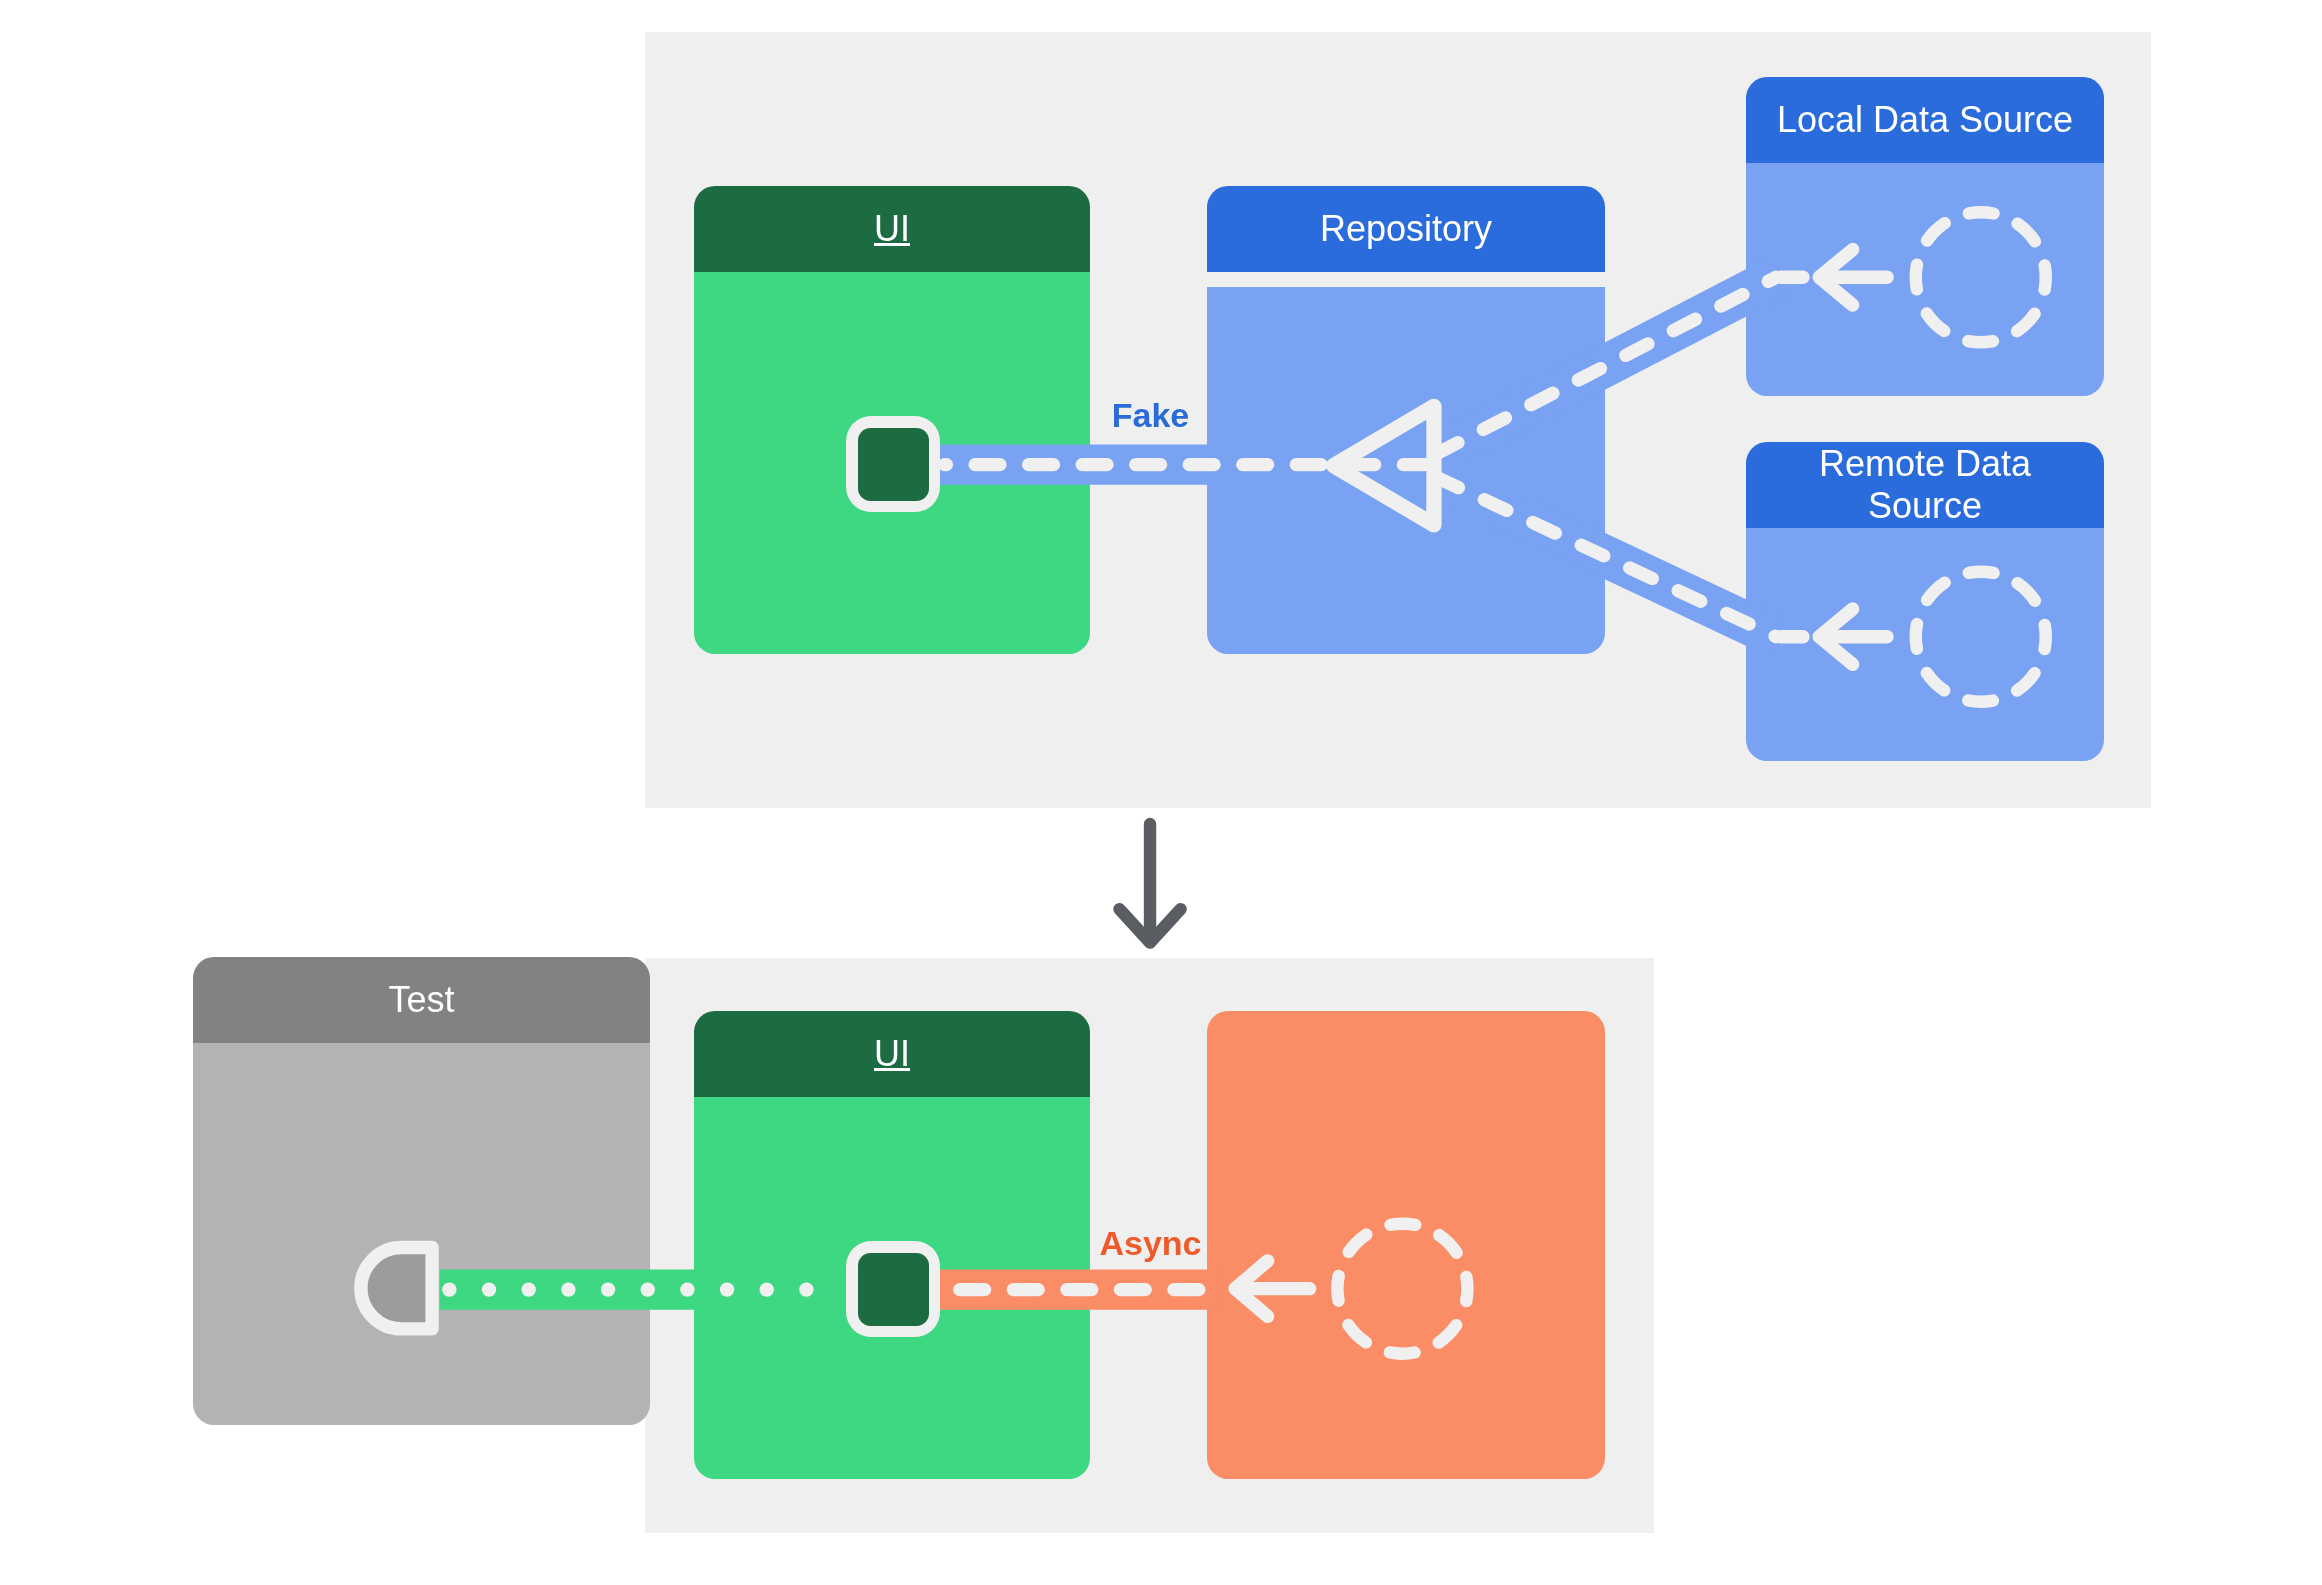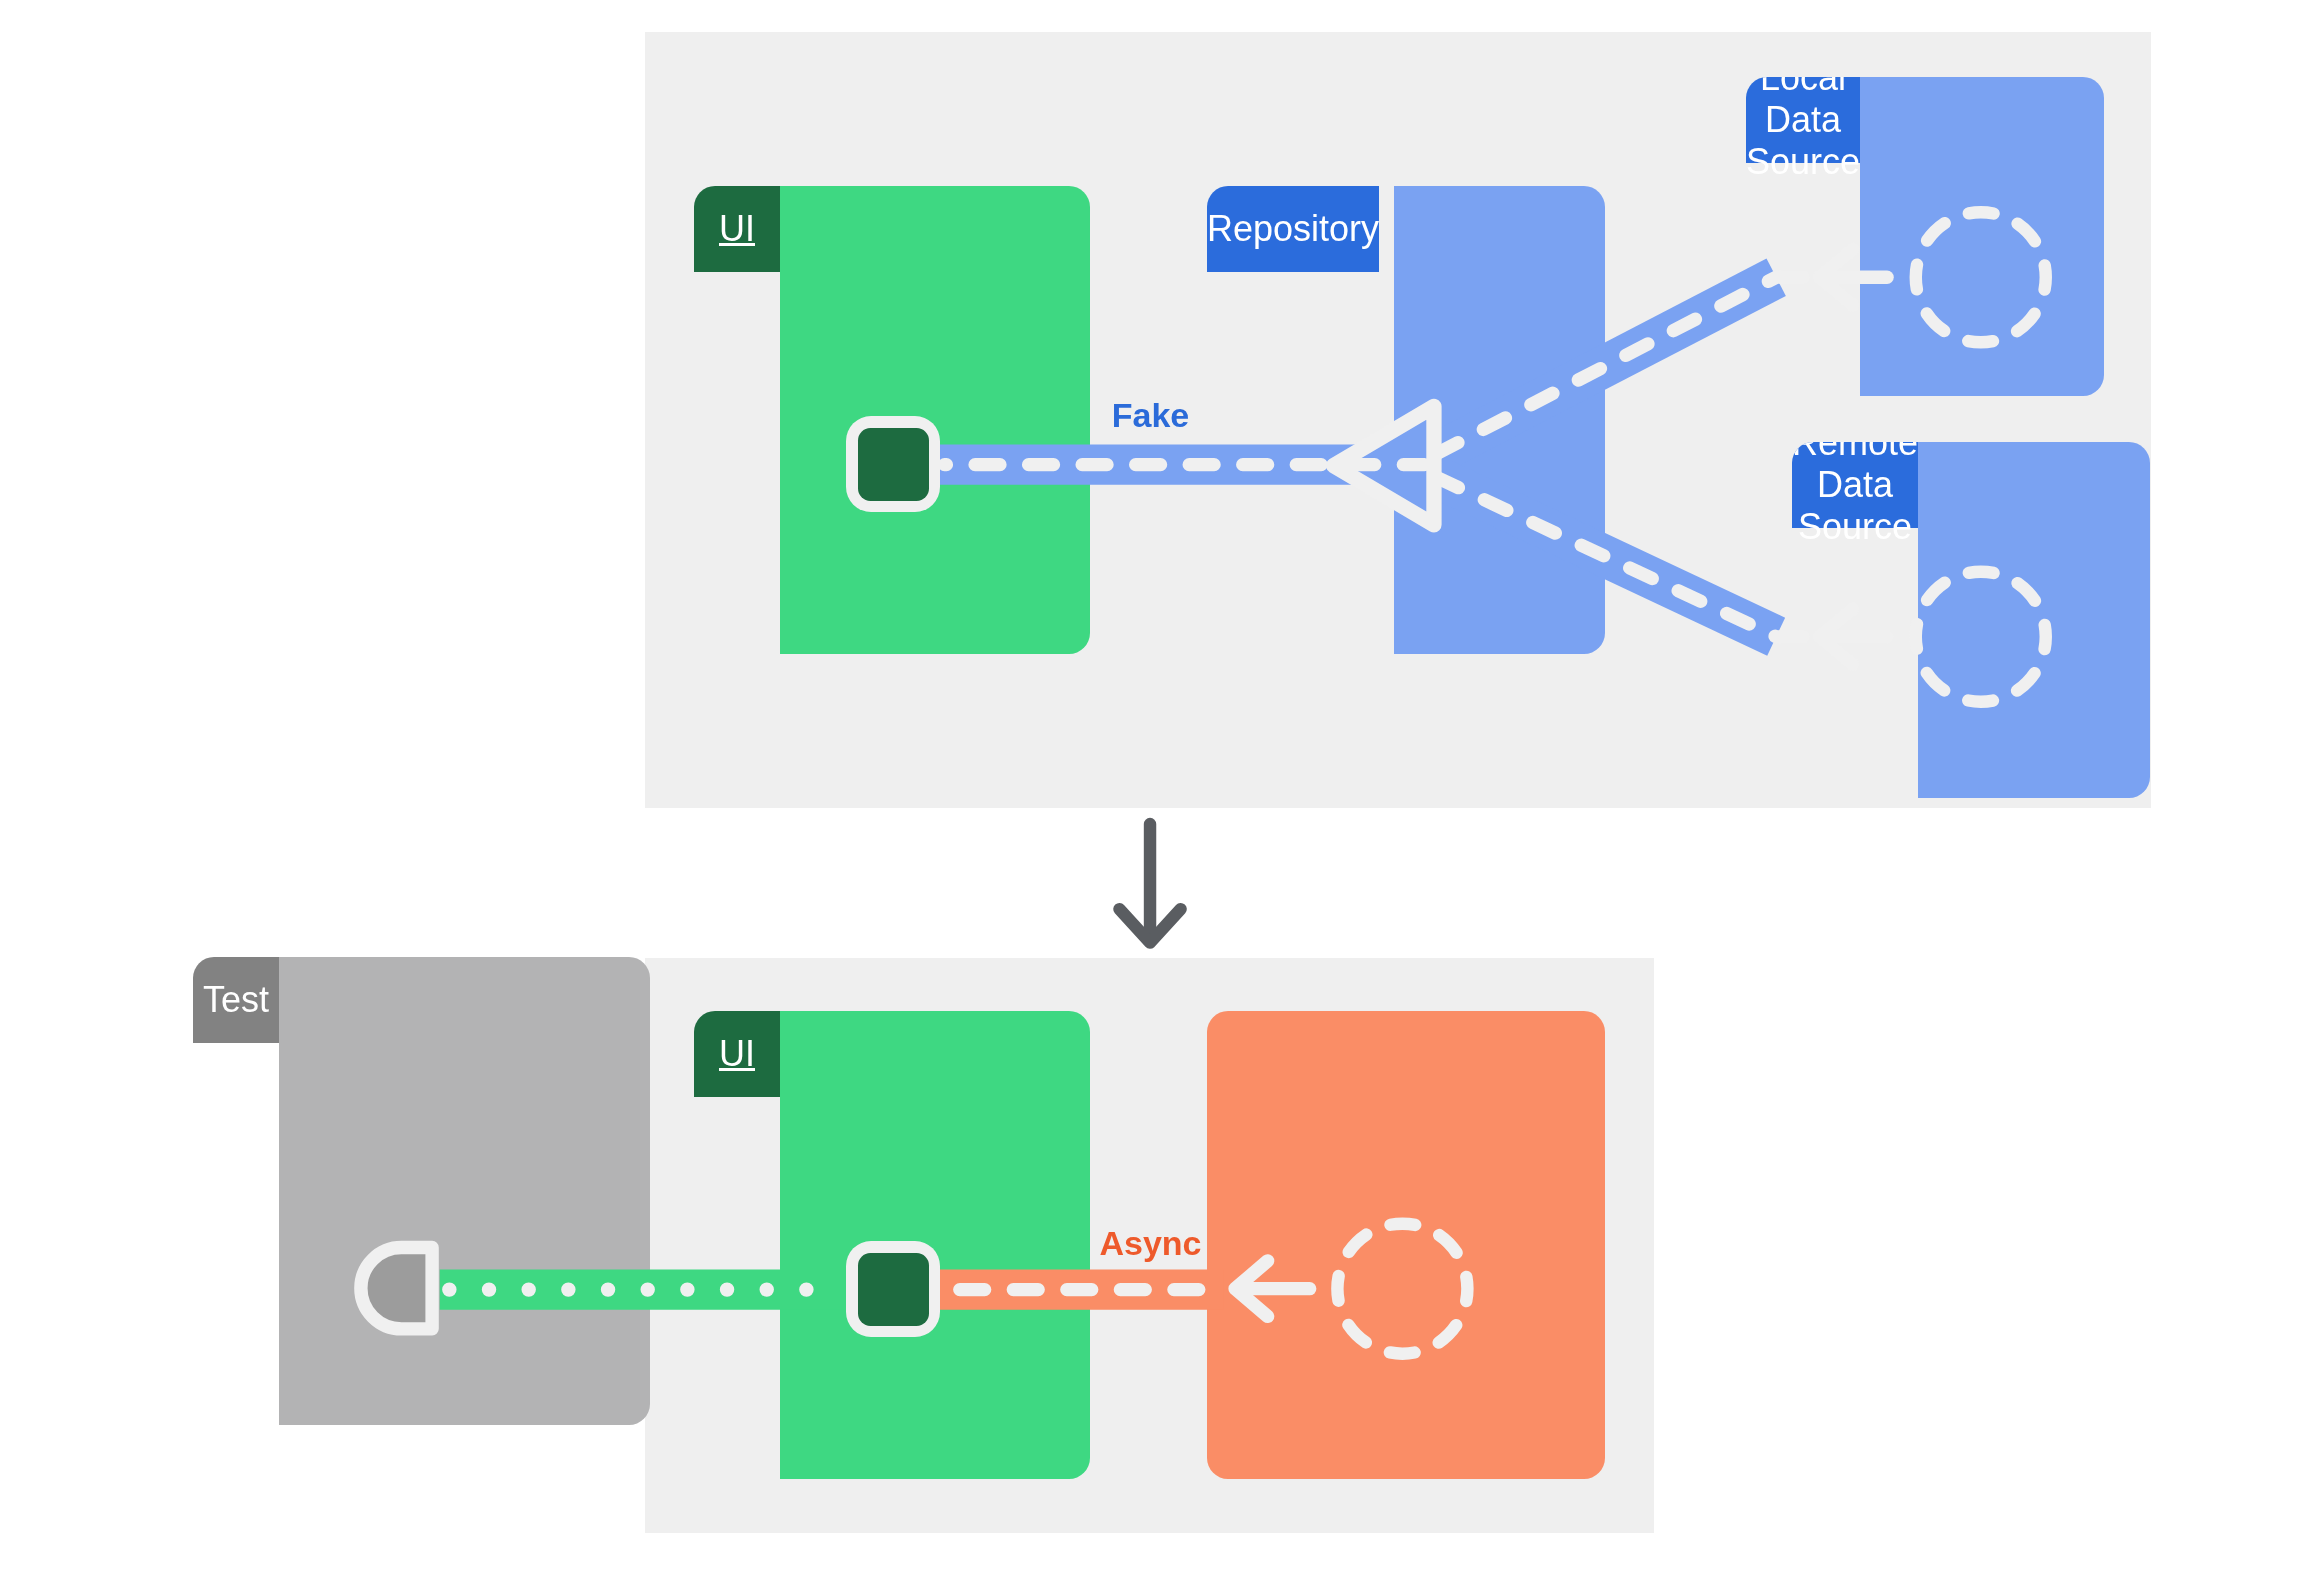--- a/index.html
+++ b/index.html
@@ -38,40 +38,40 @@
   }
   .panel.top    { left: 645px; top: 32px;   width: 1506px; height: 776px; }
   .panel.bottom { left: 645px; top: 958px; width: 1009px; height: 575px; }
 
   .card {
     position: absolute;
     z-index: 1;
     border-radius: 21px;
     overflow: hidden;
     display: flex;
-    flex-direction: row;
+    flex-direction: column;
   }
   .card-header {
     height: 86px;
     flex: 0 0 86px;
     display: flex;
     align-items: center;
     justify-content: center;
     text-align: center;
     color: var(--title-text);
     font-size: 36px;
     line-height: 1.16;
     font-weight: 400;
   }
   .card-body { flex: 1 1 auto; }
 
   .card.ui-top        { left: 694px;  top: 186px;  width: 396px; height: 468px; }
   .card.repository    { left: 1207px; top: 186px;  width: 398px; height: 468px; gap: 15px; }
   .card.local-source  { left: 1746px; top: 77px;   width: 358px; height: 319px; }
-  .card.remote-source { left: 1792px; top: 442px;  width: 358px; height: 356px; }
+  .card.remote-source { left: 1746px; top: 442px;  width: 358px; height: 319px; }
   .card.test          { left: 193px;  top: 957px; width: 457px; height: 468px; }
   .card.ui-bottom     { left: 694px;  top: 1011px; width: 396px; height: 468px; }
   .card.fake-repo     { left: 1207px; top: 1011px; width: 398px; height: 468px; }
 
   .green  .card-header { background: var(--green-header); text-decoration: underline; }
   .green  .card-body   { background: var(--green-body); }
   .blue   .card-header { background: var(--blue-header); }
   .blue   .card-body   { background: var(--blue-body); }
   .gray   .card-header { background: var(--gray-header); }
   .gray   .card-body   { background: var(--gray-body); }

